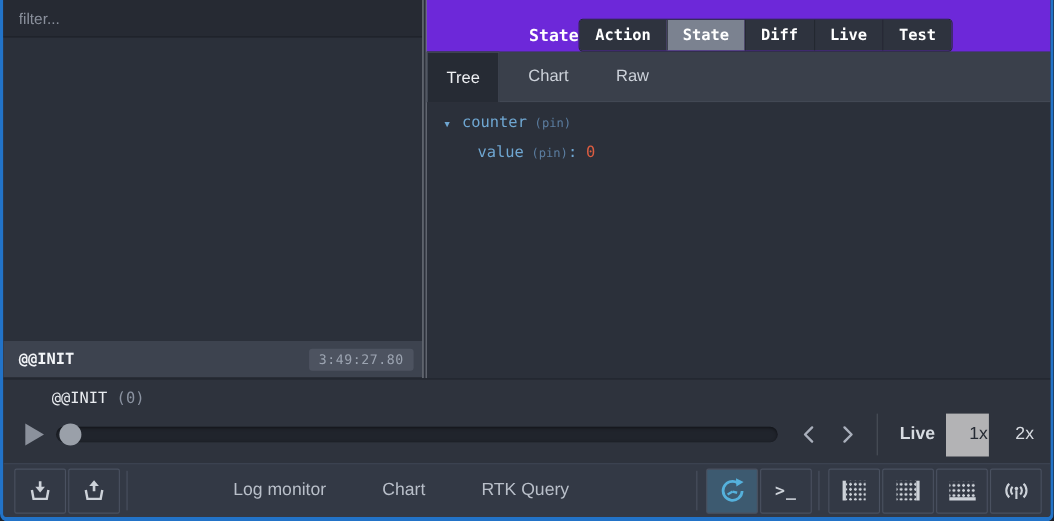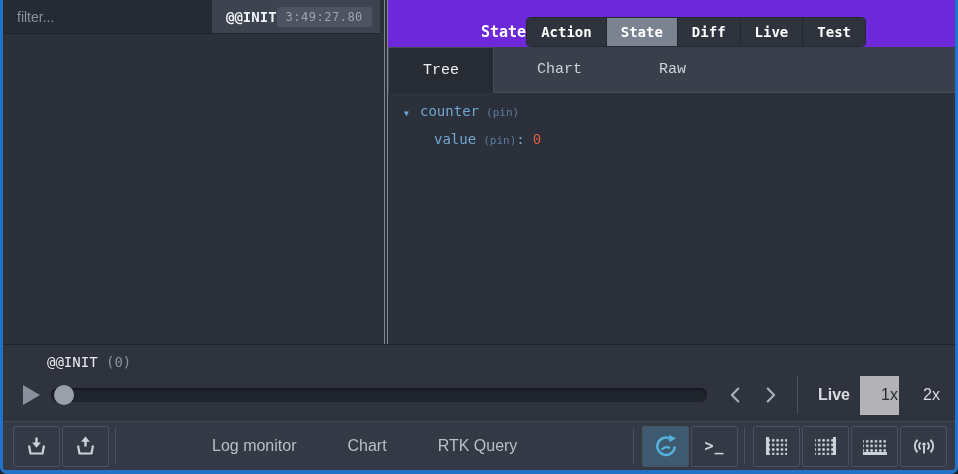--- a/index.html
+++ b/index.html
@@ -8,21 +8,21 @@
     width:958px; height:474px; position:relative; overflow:hidden;
     background:#2b303a;
     border-left:3px solid #2273c8; border-right:3px solid #2273c8; border-bottom:4px solid #2273c8;
     border-radius:0 0 7px 7px;
     font-family:"Liberation Sans", sans-serif;
   }
   .mono { font-family:"DejaVu Sans Mono", monospace; }
 
   
   .main { display:flex; height:344px; }
-  .left-panel { width:381px; display:flex; flex-direction:row; background:#2b303a; }
+  .left-panel { width:381px; display:flex; flex-direction:column; background:#2b303a;justify-content:space-between; }
   .v-resizer { width:4px; background:#2b303a; border-left:1px solid #81868f; border-right:1px solid #81868f; cursor:col-resize; }
   .right-panel { flex:1; display:flex; flex-direction:column; min-width:0; }
 
   
   .filter-row { height:34px; background:#262a33; border-bottom:1px solid #1d2129; display:flex; align-items:center; }
   .filter-input {
     width:100%; height:100%; background:transparent; border:none; outline:none;
     color:#c6cbd4; font-size:14px; padding:0 14px; font-family:"Liberation Sans", sans-serif;
   }
   .filter-input::placeholder { color:#8a909c; opacity:1; }
@@ -43,22 +43,22 @@
     background:#2e333e; color:#ffffff; font-size:14px; font-weight:bold;
     border:none; border-left:1px solid #232830; padding:0 14px; cursor:pointer; height:100%;
     font-family:"DejaVu Sans Mono", monospace;
   }
   .tab-btn:first-child { border-left:none; }
   .tab-btn.selected { background:#7b8290; }
 
   
   .subtab-row { height:46px; background:#3a404b; border-bottom:1px solid #454b57; display:flex; align-items:stretch; }
   .subtab {
-    display:flex; align-items:center; padding:0 34px; color:#cdd2da; font-size:15px; cursor:pointer; background:transparent; border:none;
-    font-family:Liberation Mono, monospace;
+    display:flex; align-items:center; padding:0 17px; color:#cdd2da; font-size:15px; cursor:pointer; background:transparent; border:none;
+    font-family:Liberation Sans, sans-serif;
   }
   .subtab.selected {
     background:#262b34; border:1px solid #454b57; border-bottom:none; color:#eef0f3; margin-bottom:-1px;
   }
   .subtab + .subtab { margin-left:9px; }
 
   
   .tree-content { flex:1; background:#2b303a; padding:10px 0 0 16px; font-size:14px; }
   .tree-row { display:flex; align-items:baseline; height:28px; cursor:pointer; }
   .tree-row.child { padding-left:30px; }

